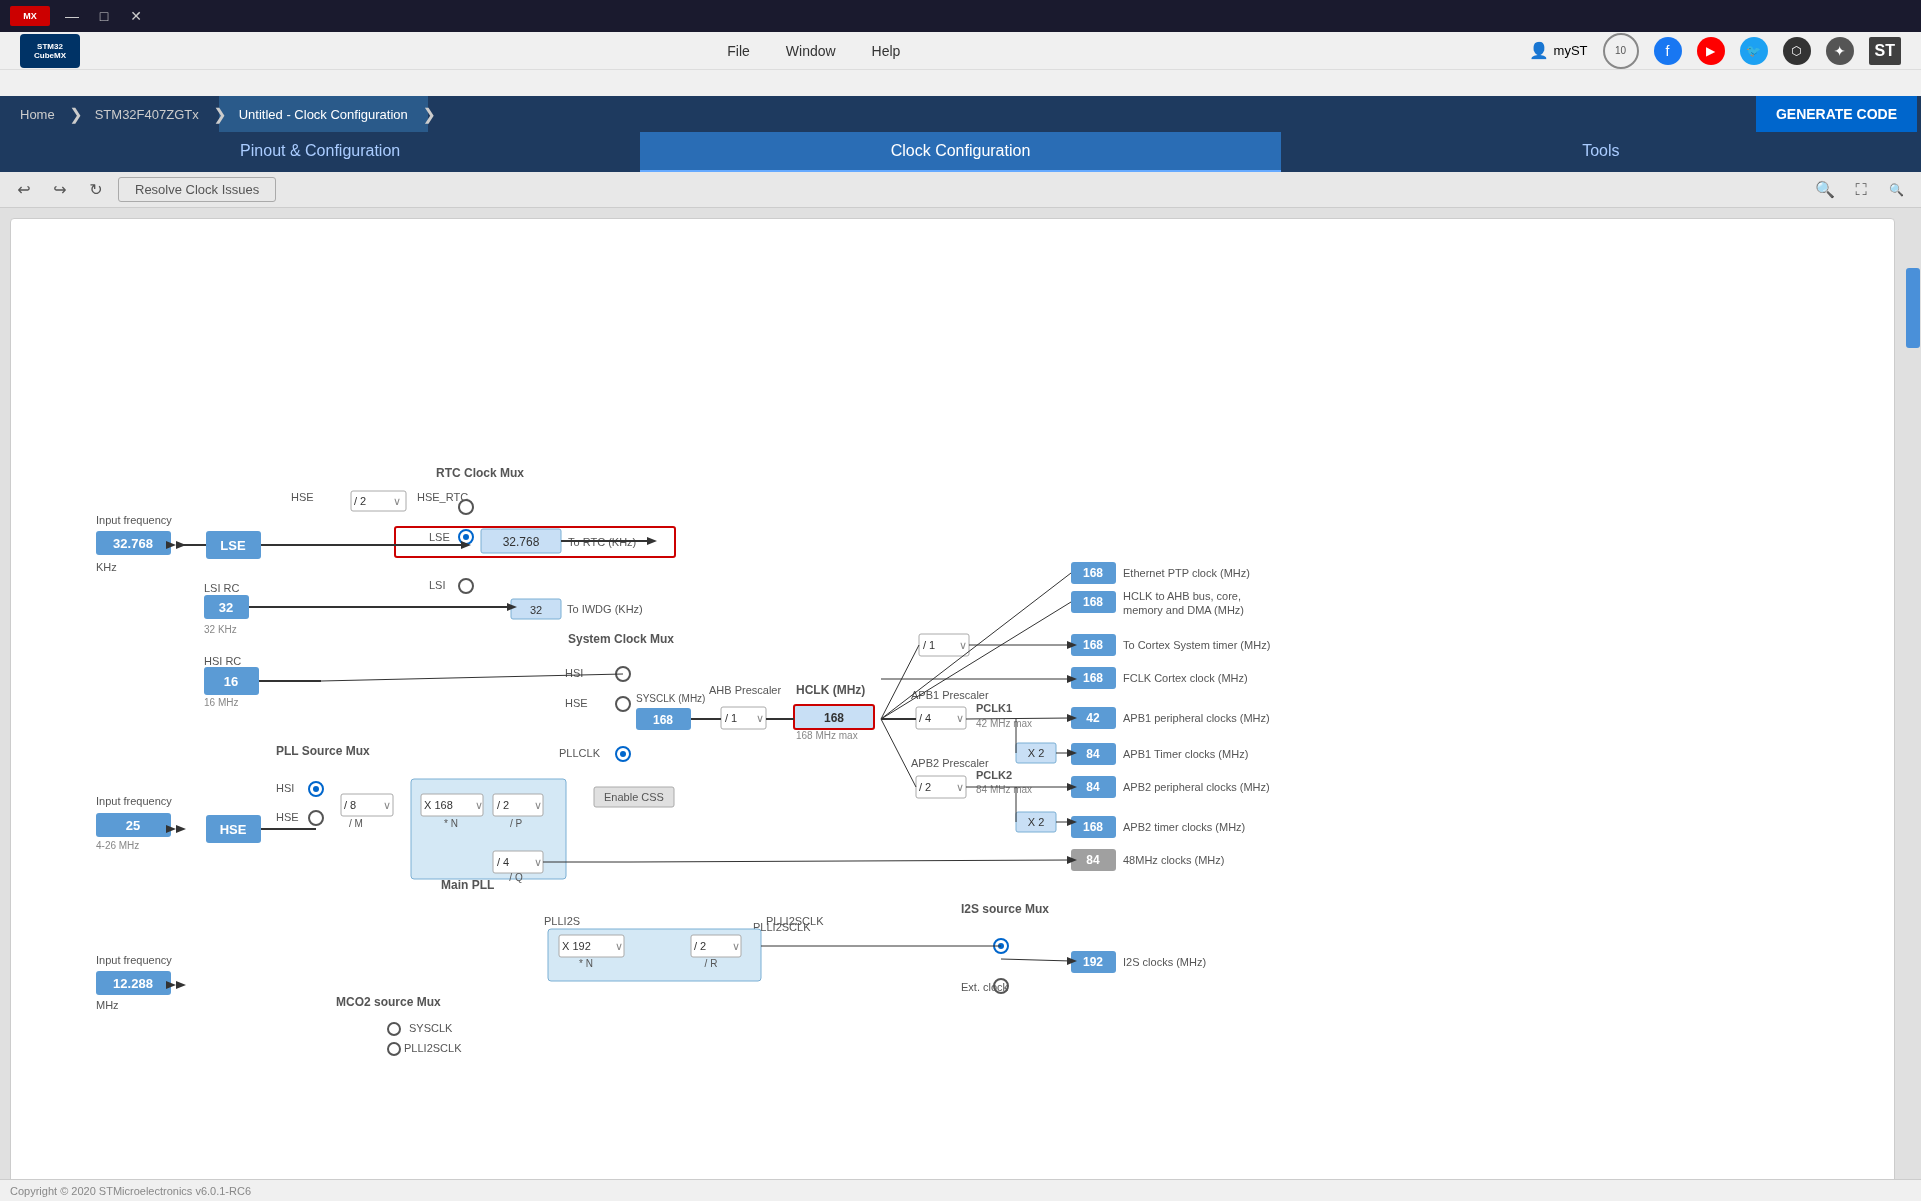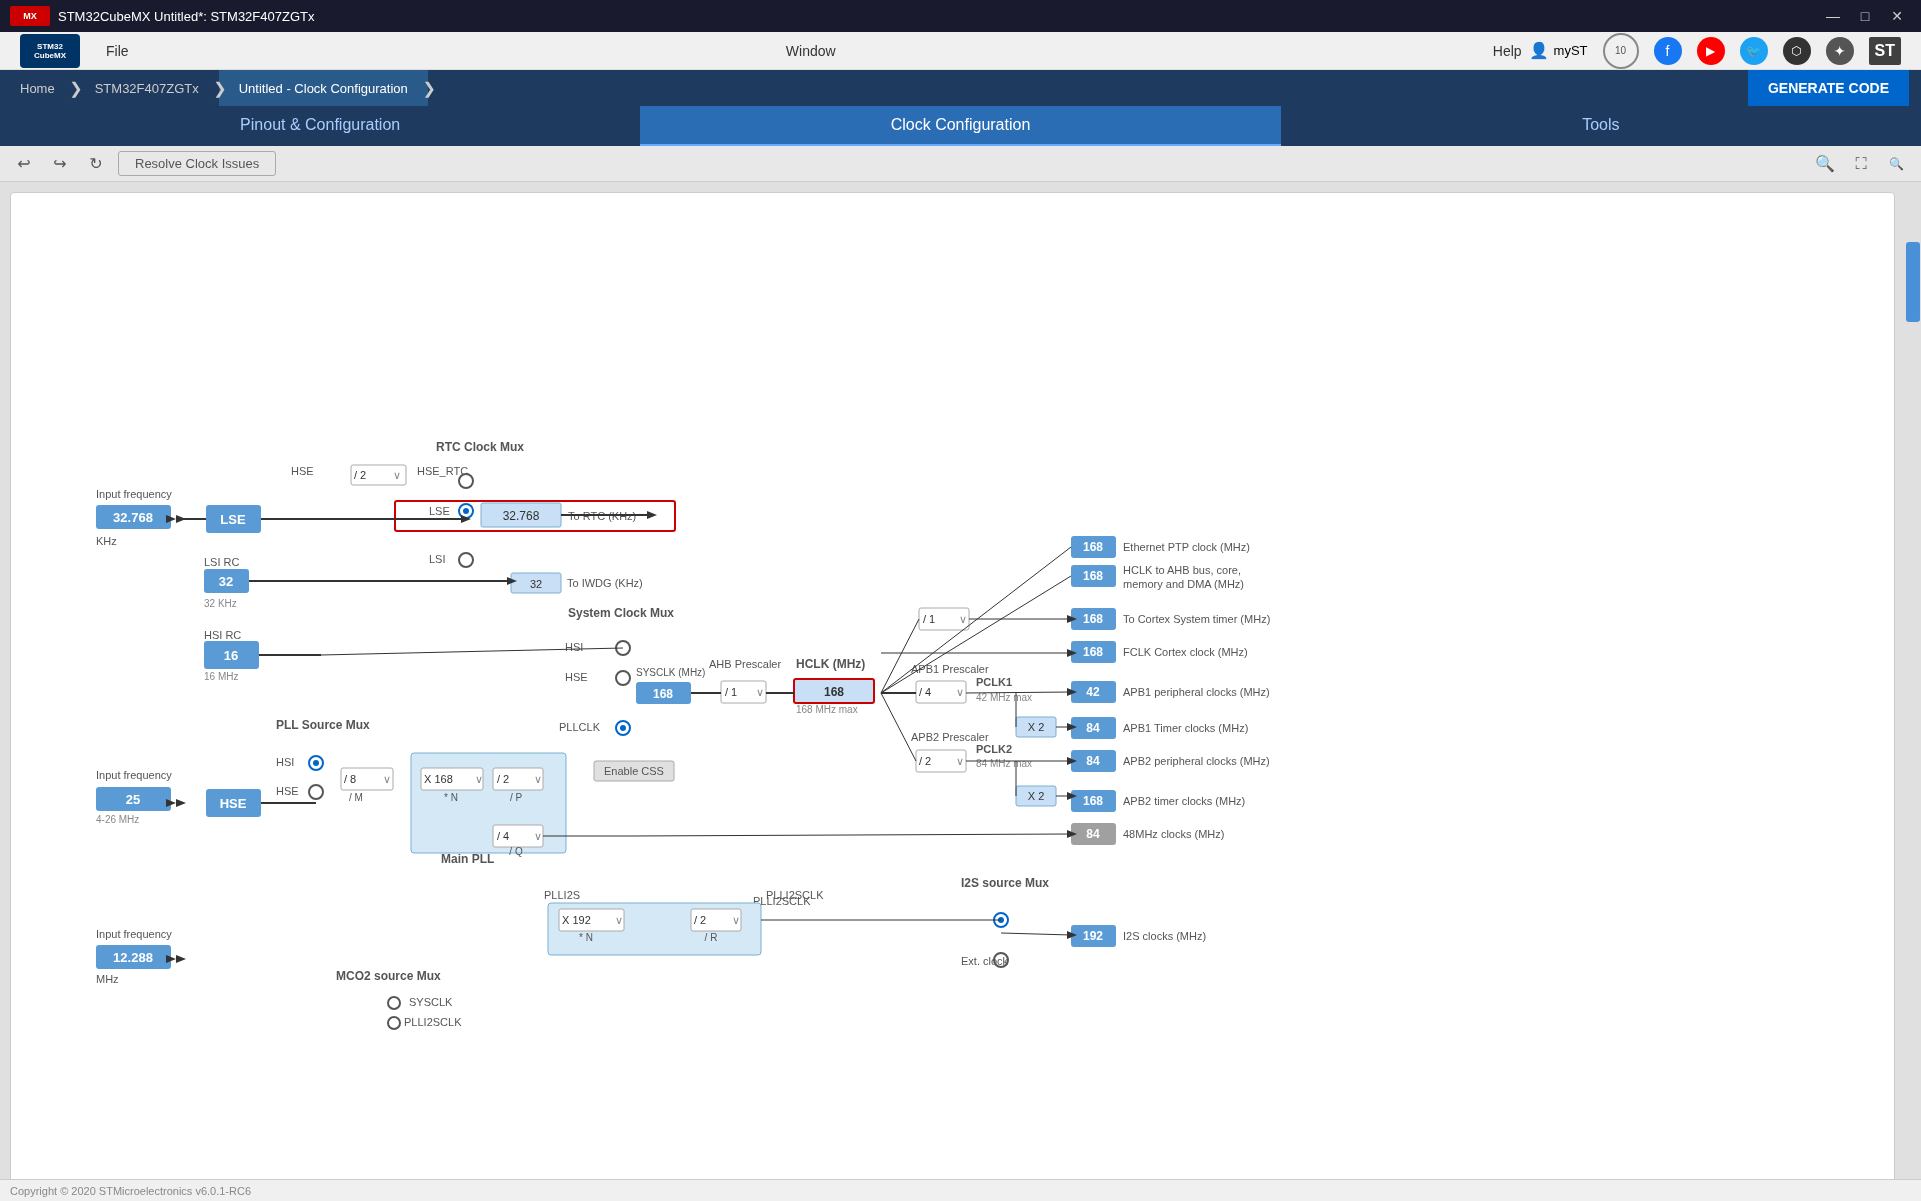--- a/index.html
+++ b/index.html
@@ -8,33 +8,33 @@
     
     #titlebar { background: #1a1a2e; color: white; height: 32px; display: flex; align-items: center; padding: 0 10px; gap: 8px; }
     #titlebar .logo { width: 40px; height: 20px; background: #cc0000; border-radius: 2px; display: flex; align-items: center; justify-content: center; color: white; font-size: 9px; font-weight: bold; }
     #titlebar .title { flex: 1; font-size: 13px; }
     #titlebar .win-controls { display: flex; gap: 4px; }
     #titlebar .win-btn { width: 28px; height: 22px; display: flex; align-items: center; justify-content: center; cursor: pointer; font-size: 14px; color: #ccc; }
 
     
     #menubar { background: #f0f0f0; height: 38px; display: flex; align-items: center; padding: 0 20px; border-bottom: 1px solid #ddd; }
     .stm32-logo { width: 60px; height: 34px; background: #003366; border-radius: 4px; display: flex; align-items: center; justify-content: center; color: white; font-size: 8px; font-weight: bold; text-align: center; margin-right: 18px; }
-    .menu-items { display: flex; gap: 56px; flex: 1; justify-content: space-between; }
+    .menu-items { display: flex; gap: 20px; flex: 1; justify-content: center; }
     .menu-item { font-size: 14px; cursor: pointer; padding: 4px 8px; color: #333; }
     .menu-right { display: flex; align-items: center; gap: 15px; }
     .myst-btn { display: flex; align-items: center; gap: 4px; font-size: 13px; cursor: pointer; }
     .social-icon { width: 28px; height: 28px; border-radius: 50%; display: flex; align-items: center; justify-content: center; font-size: 14px; cursor: pointer; color: white; }
     .social-fb { background: #1877f2; }
     .social-yt { background: #ff0000; }
     .social-tw { background: #1da1f2; }
     .social-gh { background: #333; }
     .st-logo { background: #404040; color: white; padding: 5px 6px; font-weight: bold; font-size: 16px; border-radius: 2px; }
 
     
-    #navtabs { background: #1e3a5f; height: 36px; display: flex; align-items: center; padding: 0 12px 0 0; }
+    #navtabs { background: #1e3a5f; height: 36px; display: flex; align-items: center; padding: 0 4px 0 0; margin-top: 26px; }
     .nav-tab { padding: 0 20px; height: 36px; display: flex; align-items: center; font-size: 13px; color: #ccc; cursor: pointer; position: relative; }
     .nav-tab.active { background: #2a5a8a; color: white; }
     .nav-tab::after { content: '❯'; position: absolute; right: -8px; color: #ccc; z-index: 1; font-size: 16px; }
     .nav-tab:last-of-type::after { display: none; }
     .generate-btn { margin-left: auto; background: #0066cc; color: white; padding: 6px 20px; font-size: 14px; font-weight: bold; cursor: pointer; height: 36px; display: flex; align-items: center; }
 
     
     #maintabs { background: #1e3a5f; display: flex; height: 40px; }
     .main-tab { flex: 1; display: flex; align-items: center; justify-content: center; font-size: 16px; color: #aaccff; cursor: pointer; border-bottom: 2px solid transparent; }
     .main-tab.active { background: #2a6db5; color: white; border-bottom: 2px solid #66aaff; }
@@ -55,21 +55,20 @@
     
     #version-bar { position: absolute; bottom: 0; left: 0; right: 0; height: 22px; background: #f0f0f0; border-top: 1px solid #ccc; display: flex; align-items: center; padding: 0 10px; font-size: 11px; color: #888; }
   </style>
 </head>
 <body>
 
 <div id="titlebar">
   <div class="logo">
       <span>MX</span>
     </div>
-  <span class="title">STM32CubeMX Untitled*: STM32F407ZGTx</span>
   <div class="win-controls">
     <div class="win-btn">—</div>
     <div class="win-btn">□</div>
     <div class="win-btn close">✕</div>
   </div>
 </div>
 
 <div id="menubar">
   <div class="stm32-logo">STM32<br>CubeMX</div>
   <div class="menu-items">

